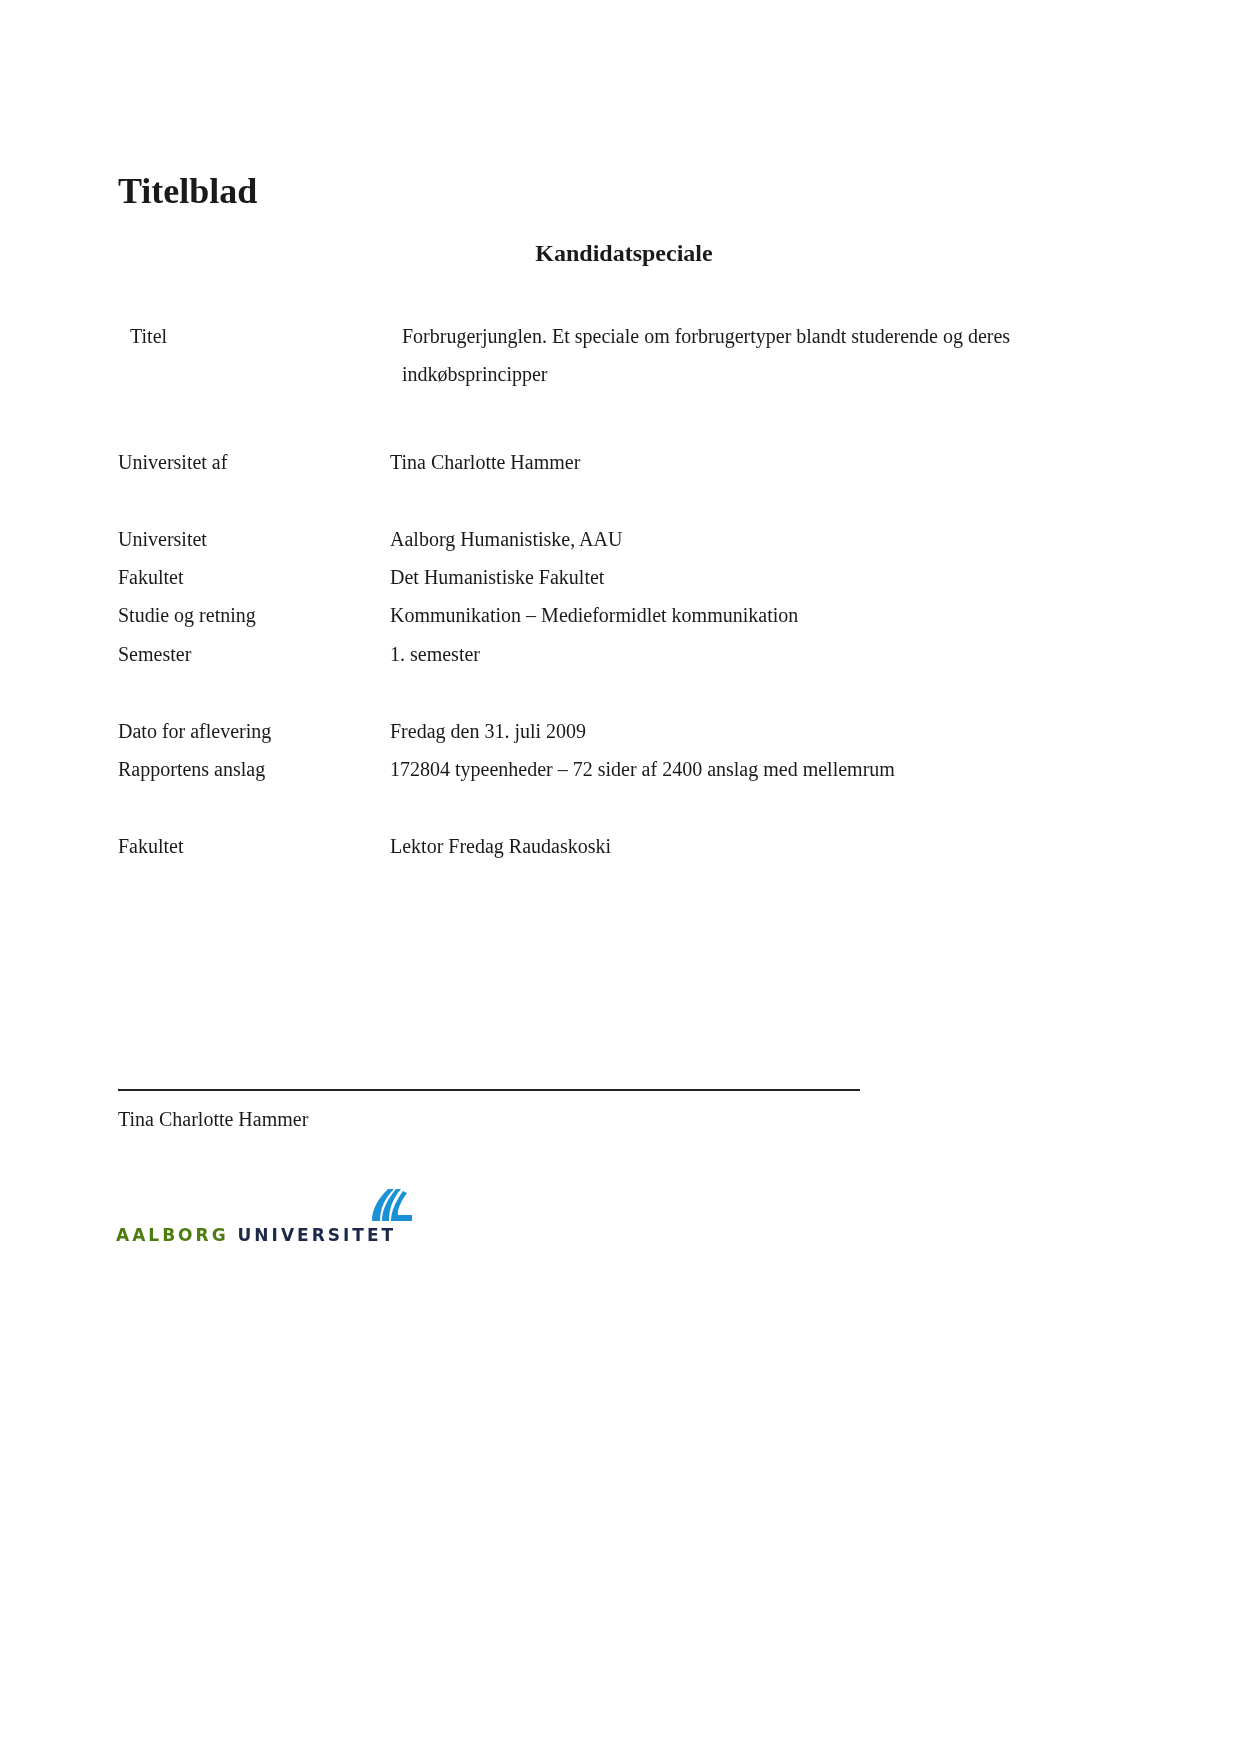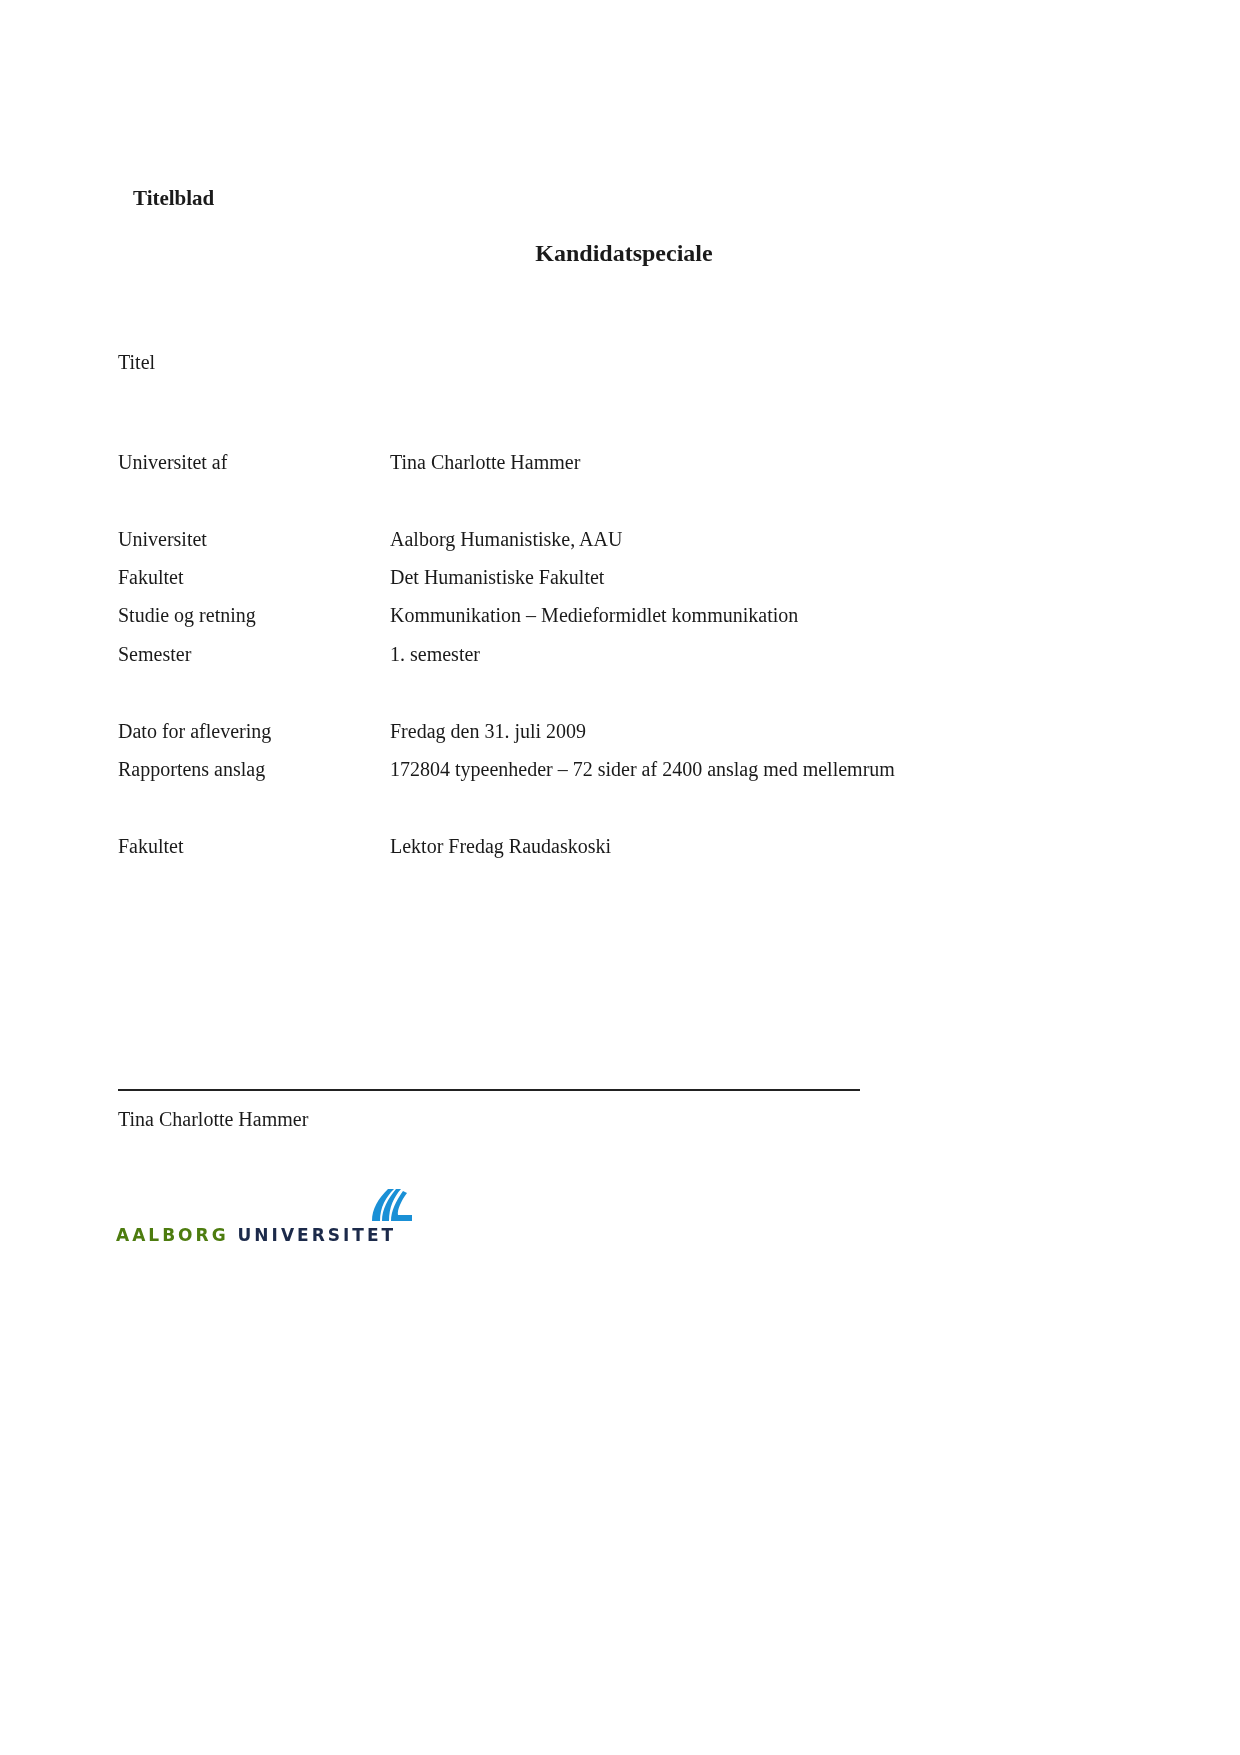--- a/index.html
+++ b/index.html
@@ -1,38 +1,39 @@
 <!DOCTYPE html>
 <html><head>
 <meta charset="utf-8">
 <style>
   html, body { margin: 0; padding: 0; background: #ffffff; }
   body { width: 1240px; height: 1755px; position: relative; overflow: hidden;
          font-family: "Liberation Serif", "DejaVu Serif", serif; color: #1a1a1a; }
-  .page-heading { position: absolute; left: 118px; top: 173px; font-size: 21px; font-weight: bold; margin: 15px; line-height: 1; }
+  .page-heading { position: absolute; left: 118px; top: 173px; font-size: 36px; font-weight: bold; margin: 0; line-height: 1; }
   .subtitle { position: absolute; left: 0; width: 1240px; top: 241px; text-align: center; font-size: 24px; font-weight: bold; margin: 0; line-height: 1; padding-left: 4px; }
   .info-row { position: absolute; left: 118px; width: 1000px; font-size: 20px; line-height: 38px; }
   .label { position: absolute; left: 0; top: 0; width: 270px; }
   .value { position: absolute; left: 272px; top: 0; width: 720px; }
   .sig-line { position: absolute; left: 118px; top: 1089px; width: 742px; height: 2px; background: #222; }
   .sig-name { position: absolute; left: 118px; top: 1108px; font-size: 20px; }
   .logo { position: absolute; left: 116px; top: 1185px; width: 340px; height: 60px; }
   .logo-text { position: absolute; left: 0; top: 40px; font-family: "DejaVu Sans", sans-serif; font-weight: bold; font-size: 17px; letter-spacing: 3px; white-space: nowrap; }
   .logo-a { color: #4d7c0f; }
   .logo-u { color: #1c2a4a; }
   .logo-icon { position: absolute; left: 252px; top: 0; width: 46px; height: 36px; }
 </style>
 </head>
 <body>
 
 <h1 class="page-heading">Titelblad</h1>
 <h2 class="subtitle">Kandidatspeciale</h2>
 
-<div class="info-row" style="top:343px; height:76px;">
+<div class="info-row" style="top:317px; height:76px;margin-left:12px;">
   <span class="label">Titel</span>
+  <span class="value">Forbrugerjunglen. Et speciale om forbrugertyper blandt studerende og deres indkøbsprincipper</span>
 </div>
 <div class="info-row" style="top:443px;">
   <span class="label">Universitet af</span>
   <span class="value">Tina Charlotte Hammer</span>
 </div>
 <div class="info-row" style="top:520px;">
   <span class="label">Universitet</span>
   <span class="value">Aalborg Humanistiske, AAU</span>
 </div>
 <div class="info-row" style="top:558px;">

